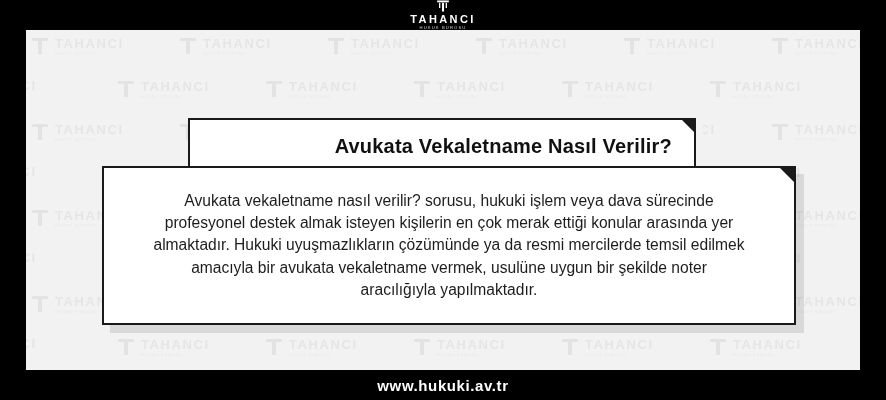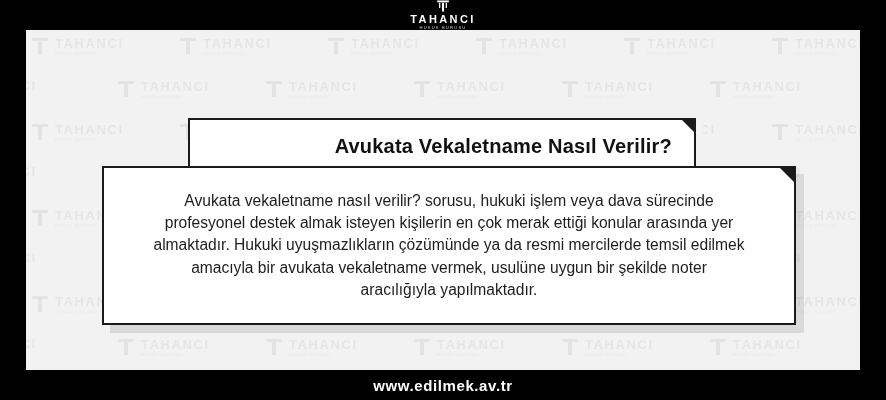--- a/index.html
+++ b/index.html
@@ -540,16 +540,16 @@
       <div class="title-text">Avukata Vekaletname Nasıl Verilir?</div>
     </div>
 
     <div class="body-card" style="left:76px; top:136px;">
       <span class="fold"></span>
       <p class="body-text">Avukata vekaletname nasıl verilir? sorusu, hukuki işlem veya dava sürecinde profesyonel destek almak isteyen kişilerin en çok merak ettiği konular arasında yer almaktadır. Hukuki uyuşmazlıkların çözümünde ya da resmi mercilerde temsil edilmek amacıyla bir avukata vekaletname vermek, usulüne uygun bir şekilde noter aracılığıyla yapılmaktadır.</p>
     </div>
   </div>
 
   <div class="footer">
-    <div class="footer-url">www.edilmek.av.tr</div>
+    <div class="footer-url">www.hukuki.av.tr</div>
   </div>
 
 </div>
 
 </body></html>

